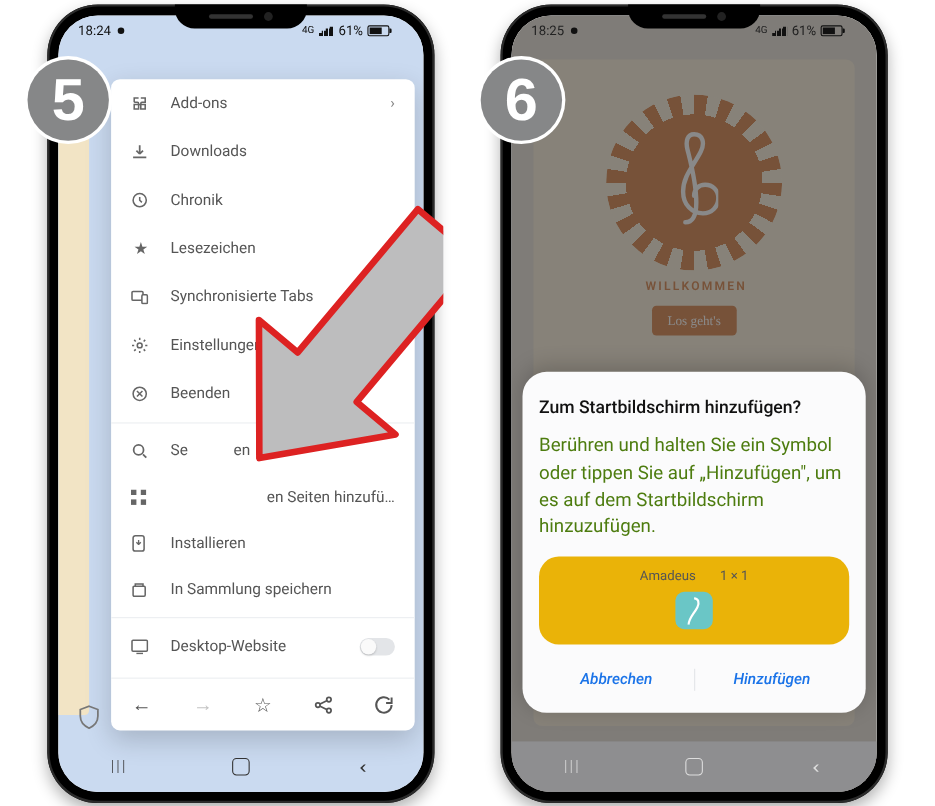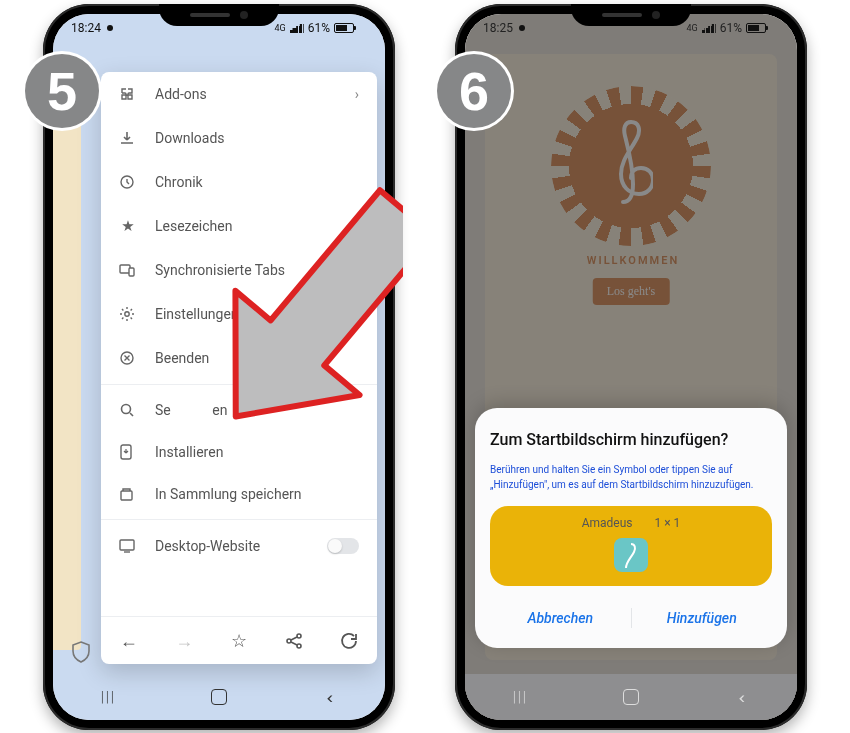--- a/index.html
+++ b/index.html
@@ -57,21 +57,21 @@
   .dim6 { position:absolute; inset:0; background: rgba(40,40,40,.55); }
   .page6 { position:absolute; top:40px; left:20px; right:20px; bottom:60px; background:#faf0dc; border-radius:8px; }
   .sun { position:absolute; top:38px; left:50%; transform:translateX(-50%); width:148px; height:148px; background:#d8864e; border-radius:50%; }
   .sun::before { content:''; position:absolute; inset:-6px; background: repeating-conic-gradient(#d8864e 0 9deg, #faf0dc 9deg 18deg); border-radius:50%; z-index:-1; -webkit-mask: radial-gradient(circle, transparent 62px, #000 62px); mask: radial-gradient(circle, transparent 62px, #000 62px); }
   .clef { position:absolute; inset:0; display:flex; align-items:center; justify-content:center; color:#fff; font-size:78px; }
   .welcome { position:absolute; top:200px; left:4px; right:0; text-align:center; color:#d8864e; font-size:11px; letter-spacing:2px; font-weight:600; }
   .losgehts { position:absolute; top:224px; left:50%; transform:translateX(-50%); background:#d8864e; color:#fff; padding:6px 14px; border-radius:4px; font-size:12px; font-family: Georgia, serif; }
 
   .sheet { position:absolute; left:10px; right:10px; bottom:72px; background:#fbfbfc; border-radius:22px; padding:22px 15px 14px; box-shadow: 0 -4px 20px rgba(0,0,0,.2); z-index:15; }
   .sheet h3 { font-size:16px; font-weight:500; color:#111; margin-bottom:14px; }
-  .sheet p { font-size:10px; color:#1d4ed8; line-height:1.45; margin-bottom:14px; }
+  .sheet p { font-size:17px; color:#4d7c0f; line-height:1.45; margin-bottom:14px; }
   .card { background:#eab308; border-radius:18px; padding:10px 0 14px; text-align:center; }
   .card .row { display:flex; justify-content:center; gap:22px; font-size:12px; color:#555; margin-bottom:8px; }
   .appicon { width:34px; height:34px; background:#6ac6c6; border-radius:8px; display:inline-flex; align-items:center; justify-content:center; color:#fff; font-size:20px; }
   .actions { display:flex; margin-top:16px; }
   .act { flex:1; text-align:center; color:#1a73e8; font-size:14px; font-weight:500; padding:8px 0;font-style:italic; }
   .actdiv { width:1px; background:#e3e5e8; margin:6px 0; }
 
   svg { display:block; }
 </style>
 </head>
@@ -165,20 +165,31 @@
           </div>
           <div class="sep"></div>
           <div class="mi tight">
             <span class="ic">
               <svg width="16" height="16" viewBox="0 0 16 16" fill="none" stroke="#666" stroke-width="1.6">
                   <circle cx="7" cy="7" r="4.5"></circle>
                   <path d="M11 11l3 3"></path>
                 </svg>
             </span>
             <span class="lab"><span>Se</span><span style="opacity:0">xxxxxx</span><span>en</span></span>
+          </div>
+          <div class="mi tight">
+            <span class="ic">
+              <svg width="14" height="14" viewBox="0 0 14 14" fill="#666">
+                  <rect width="5" height="5"></rect>
+                  <rect x="9" width="5" height="5"></rect>
+                  <rect y="9" width="5" height="5"></rect>
+                  <rect x="9" y="9" width="5" height="5"></rect>
+                </svg>
+            </span>
+            <span class="lab" style="text-align:right">en Seiten hinzufü…</span>
           </div>
           <div class="mi tight">
             <span class="ic">
               <svg width="14" height="16" viewBox="0 0 14 16" fill="none" stroke="#666" stroke-width="1.4">
                   <rect x="2" y="1" width="10" height="14" rx="2"></rect>
                   <path d="M7 5v4m0 0 2-2m-2 2-2-2" stroke-width="1.2"></path>
                 </svg>
             </span>
             <span class="lab">Installieren</span>
           </div>

